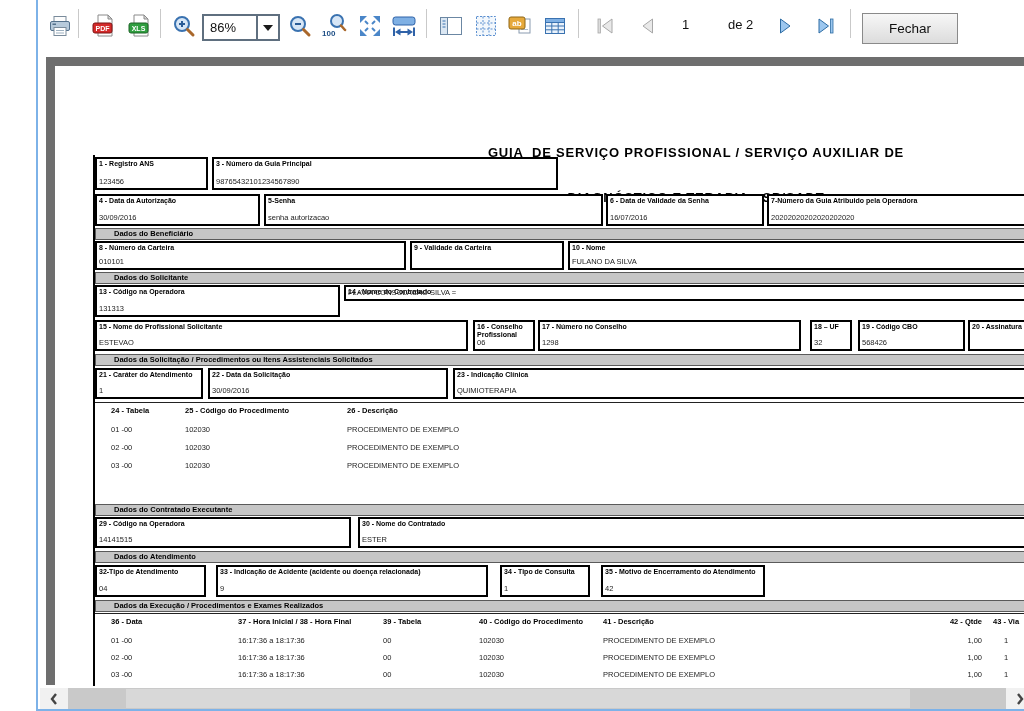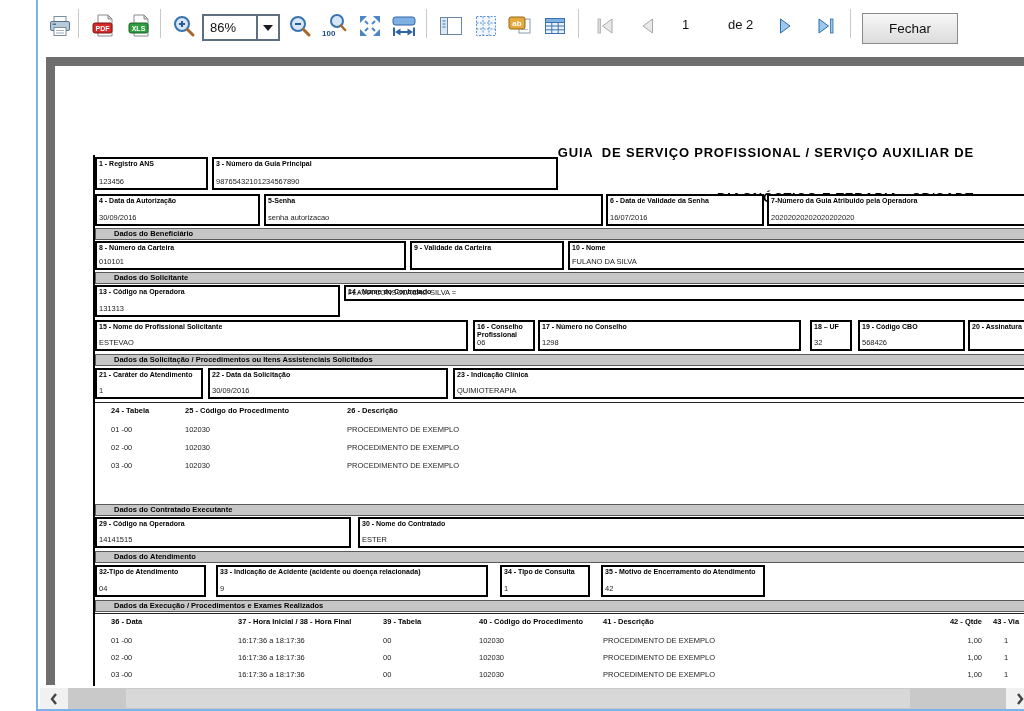--- a/index.html
+++ b/index.html
@@ -16,21 +16,21 @@
   .caret{width:0;height:0;border-left:5px solid transparent;border-right:5px solid transparent;border-top:6px solid #1a1a1a;}
   .nav-num{position:absolute;top:17px;font-size:13px;color:#111;}
   .close-btn{position:absolute;left:824px;top:13px;width:94px;height:29px;background:linear-gradient(#f7f7f7,#dcdcdc);
              border:1px solid #8a8a8a;font-size:13.5px;color:#111;display:flex;align-items:center;justify-content:center;cursor:pointer;}
   
   #viewer{position:absolute;left:0;top:46px;width:100%;height:665px;background:#fff;}
   .frame-top{position:absolute;left:8px;top:57px;width:988px;height:9px;background:#6e6e6e;}
   .frame-left{position:absolute;left:8px;top:57px;width:9px;height:628px;background:#6e6e6e;}
   .page{position:absolute;left:17px;top:66px;width:979px;height:620px;background:#fff;}
   
-  .doc-title{position:absolute;left:380px;top:115px;width:556px;text-align:right;font-weight:bold;
+  .doc-title{position:absolute;left:380px;top:115px;width:556px;text-align:center;font-weight:bold;
              font-size:13px;line-height:15px;letter-spacing:0.8px;color:#000;white-space:pre-wrap;}
   .form-left-border{position:absolute;left:55px;top:155px;width:2px;height:531px;background:#000;}
   .fb{position:absolute;border:2px solid #000;background:#fff;overflow:hidden;box-sizing:border-box;}
   .fl{font-size:7px;font-weight:bold;line-height:8px;padding:1px 1px 0 2px;color:#000;}
   .fv{position:absolute;left:2px;bottom:2px;font-size:7.5px;color:#222;white-space:nowrap;}
   .secbar{position:absolute;left:57px;width:937px;height:12px;background:#c6c6c6;border:1px solid #5a5a5a;
           box-sizing:border-box;font-size:7.5px;font-weight:bold;line-height:10px;padding-left:18px;color:#000;overflow:hidden;}
   .rtable{position:absolute;left:57px;width:937px;border-top:1px solid #222;}
   .rtable span{position:absolute;font-size:7.5px;color:#222;white-space:nowrap;padding-left:12px;}
   .rtable .th{font-weight:bold;color:#000;}

